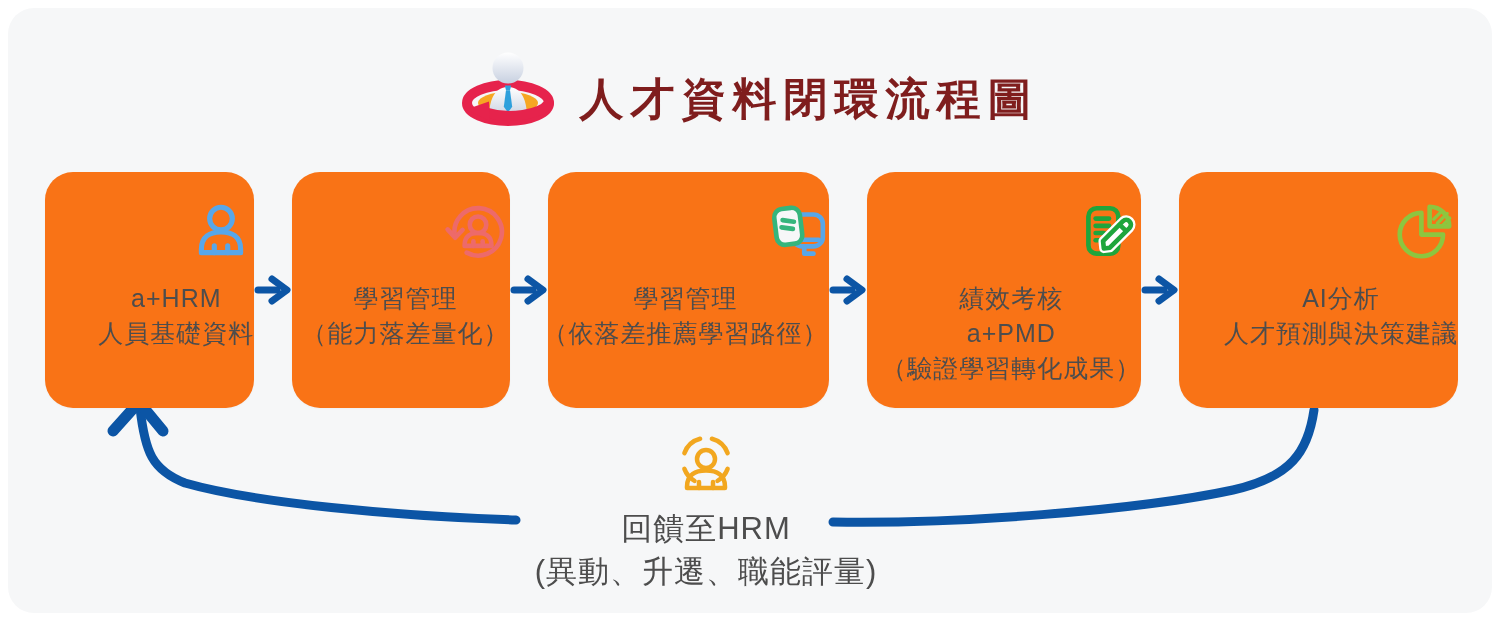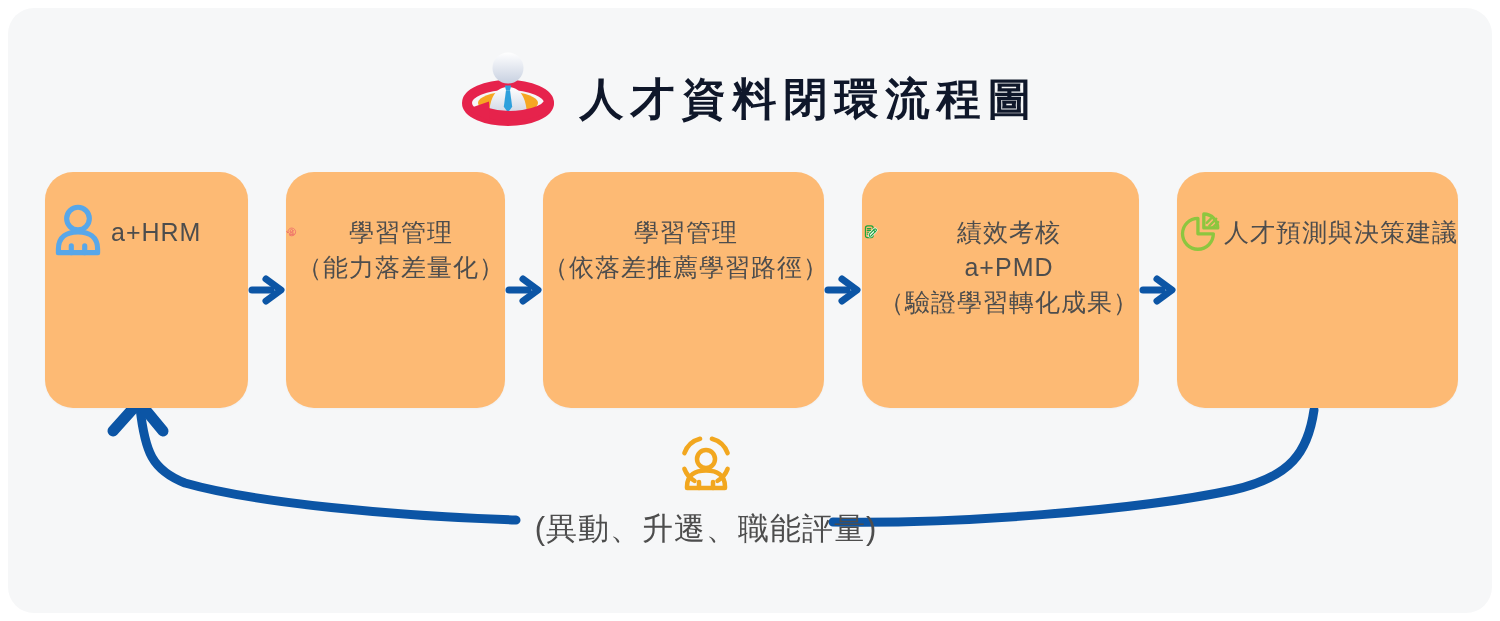--- a/index.html
+++ b/index.html
@@ -5,26 +5,26 @@
   html,body{margin:0;padding:0;background:#ffffff;}
   .stage{
     position:relative;width:1500px;height:621px;background:#ffffff;overflow:hidden;
     font-family:"Liberation Sans","DejaVu Sans",sans-serif;
   }
   .panel{position:absolute;left:8px;top:8px;right:8px;bottom:8px;background:#f6f7f8;border-radius:26px;}
 
   
   .header{position:absolute;top:42px;left:0;width:100%;display:flex;justify-content:center;align-items:center;gap:26px;z-index:3;}
   .logo{width:92px;height:92px;flex:0 0 auto;}
-  .title{margin:22px 0 0 0;font-size:44px;font-weight:bold;color:#0f172a;letter-spacing:7px;white-space:nowrap;text-align:right;}
+  .title{margin:22px 0 0 0;font-size:44px;font-weight:bold;color:#7f1d1d;letter-spacing:7px;white-space:nowrap;text-align:right;}
 
   
   .flow{position:absolute;left:45px;top:172px;width:1413px;height:236px;display:flex;justify-content:space-between;align-items:stretch;z-index:2;}
-  .card{background:#fdba74;border-radius:28px;box-sizing:border-box;padding-top:27px;
-        display:flex;flex-direction:row;align-items:flex-start;box-shadow:0 1px 2px rgba(0,0,0,0.03);}
+  .card{background:#f97316;border-radius:28px;box-sizing:border-box;padding-top:27px;
+        display:flex;flex-direction:column;align-items:flex-end;box-shadow:0 1px 2px rgba(0,0,0,0.03);}
   .card.w1{width:211px;} .card.w2{width:219px;} .card.w3{width:281px;} .card.w4{width:277px;} .card.w5{width:281px;}
   .card .icon{width:66px;height:66px;}
   .card .lines{margin-top:16px;text-align:center;font-size:25px;line-height:35px;color:#4d4d4d;letter-spacing:1px;white-space:nowrap;}
   .flow-arrow{align-self:center;width:38px;height:32px;flex:0 0 auto;}
 
   
   .loop-svg{position:absolute;left:0;top:0;width:1500px;height:621px;z-index:1;pointer-events:none;}
   .feedback{position:absolute;left:406px;top:436px;width:600px;display:flex;flex-direction:column;align-items:center;z-index:2;}
   .feedback .icon{width:64px;height:64px;}
   .feedback .lines{margin-top:7px;text-align:center;font-size:31px;line-height:43px;color:#4d4d4d;letter-spacing:1px;white-space:nowrap;}
@@ -61,20 +61,21 @@
       <svg class="icon" viewBox="0 0 64 64">
         <g fill="none" stroke-width="5" stroke-linecap="round" stroke-linejoin="round" stroke="#58a7e9">
           <circle cx="32" cy="19" r="11"></circle>
           <path d="M13,52 v-3.5 c0,-12 8.5,-16.5 19,-16.5 s19,4.5 19,16.5 v3.5 z"></path>
           <path d="M25.5,52 v-6.5"></path>
             <path d="M38.5,52 v-6.5"></path>
         </g>
       </svg>
       <div class="lines">
         <div>a+HRM</div>
+        <div>人員基礎資料</div>
       </div>
     </section>
 
     <svg class="flow-arrow" viewBox="0 0 38 32">
       <g fill="none" stroke-width="7" stroke-linecap="round" stroke-linejoin="round" stroke="#0c55a5">
         <path d="M4,16 H23"></path>
           <path d="M18,5 L33,16 L18,27"></path>
       </g>
     </svg>
 
@@ -163,20 +164,21 @@
           <path d="M28.5,13.5 A21,21 0 1 0 49.5,34.5 L28.5,34.5 Z"></path>
           <path d="M36.5,26.5 L36.5,7.5 A19,19 0 0 1 55.5,26.5 Z"></path>
         </g>
         <g fill="none" stroke-width="3.2" stroke-linecap="round" stroke="#8dc63f">
           <path d="M40.5,19.5 L48.5,11.5"></path>
           <path d="M44,23.5 L53.5,14"></path>
           <path d="M48.5,26 L56,18.5"></path>
         </g>
       </svg>
       <div class="lines">
+        <div>AI分析</div>
         <div>人才預測與決策建議</div>
       </div>
     </section>
   </div>
 
   <svg class="loop-svg" viewBox="0 0 1500 621">
     <g fill="none" stroke-linecap="round" stroke-linejoin="round" stroke="#0c55a5">
       <path stroke-width="9" d="M140,408 C145,452 152,470 185,483 C255,503 395,516 516,520"></path>
       <path stroke-width="11" d="M113,431 L139,402 L163,431"></path>
       <path stroke-width="9" d="M833,522 C955,524 1135,511 1233,490 C1291,477 1308,452 1314,410"></path>
@@ -190,16 +192,17 @@
         <path d="M26.1,2.8 A23,23 0 0 0 10.4,17.1"></path>
         <path d="M53.6,32.9 A23,23 0 0 1 43.5,44.9"></path>
         <path d="M10.4,32.9 A23,23 0 0 0 20.5,44.9"></path>
         <circle cx="32" cy="23" r="9"></circle>
         <path d="M13,52 v-1.5 c0,-12 8.5,-16 19,-16 s19,4 19,16 v1.5 z"></path>
         <path d="M25,52 v-6"></path>
           <path d="M39,52 v-6"></path>
       </g>
     </svg>
     <div class="lines">
+      <div>回饋至HRM</div>
       <div>(異動、升遷、職能評量)</div>
     </div>
   </div>
 </div>
 
 </body></html>

